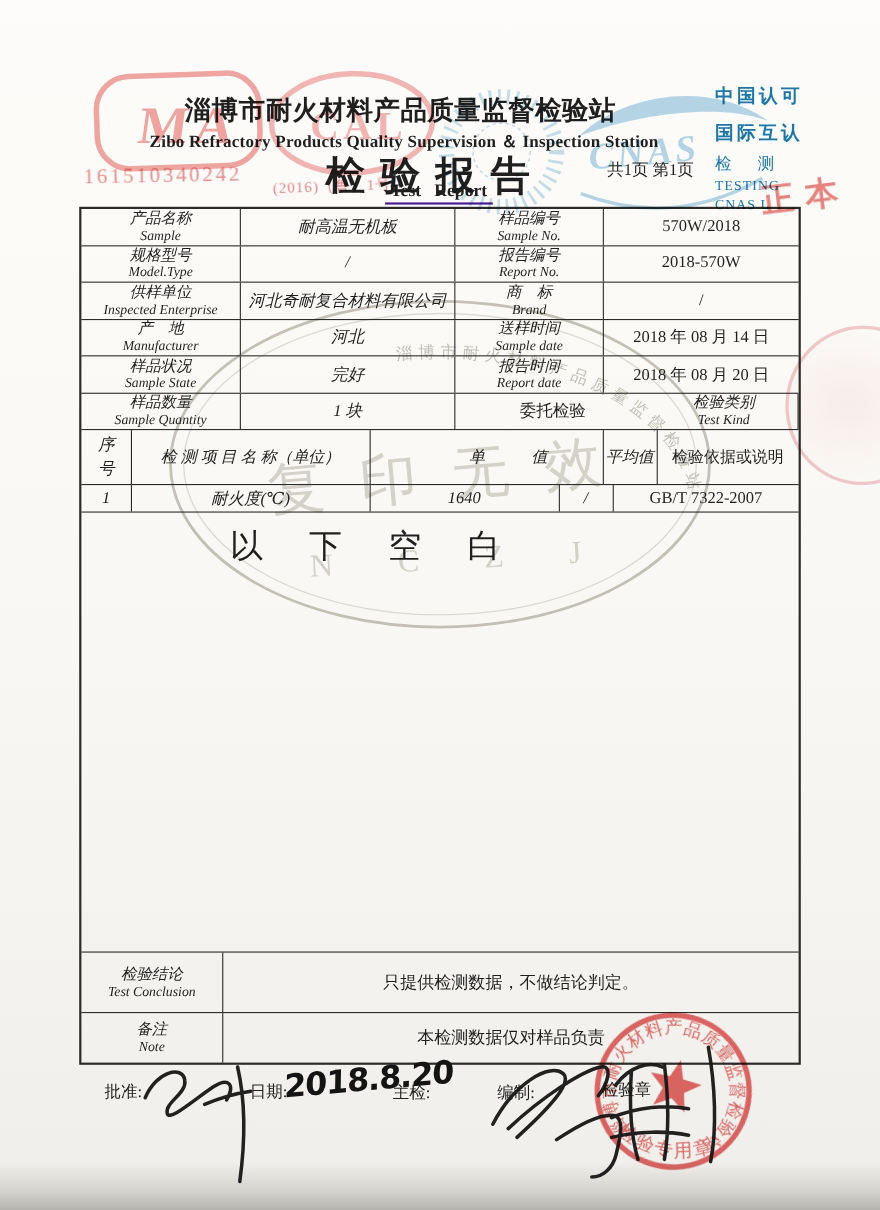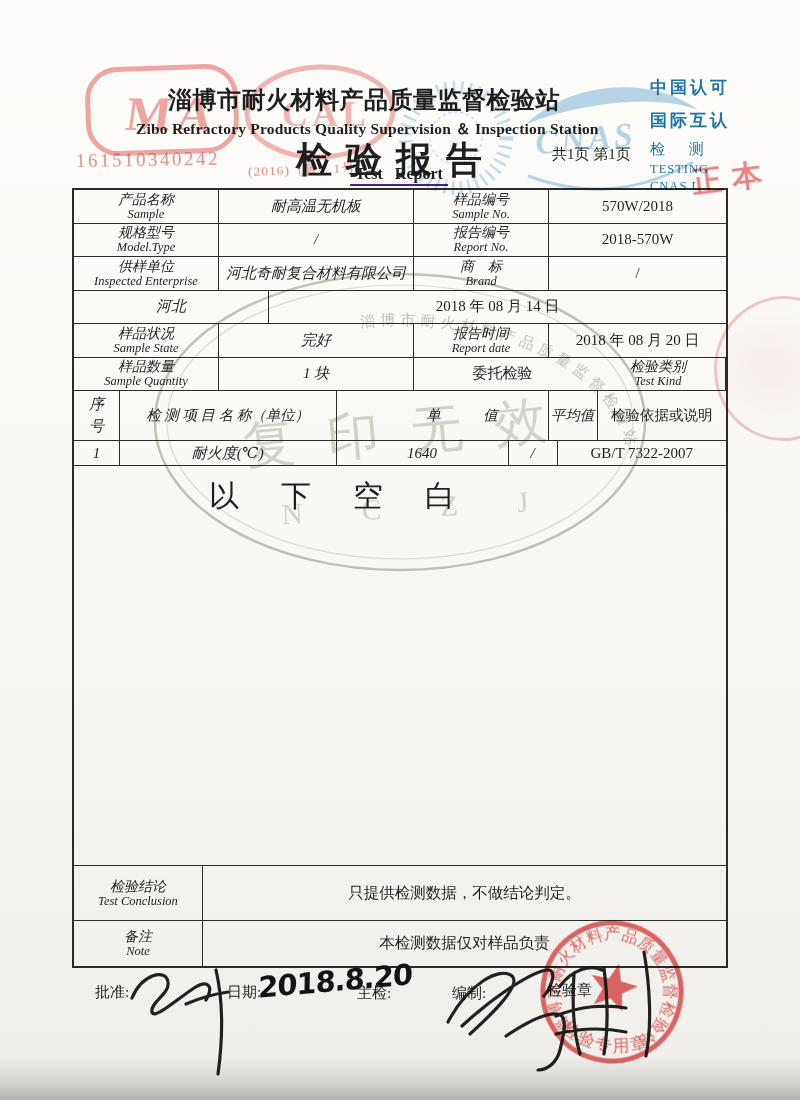--- a/index.html
+++ b/index.html
@@ -174,21 +174,29 @@
     </div>
     <div class="cell w-val br val">河北奇耐复合材料有限公司</div>
     <div class="cell w-label2 br">
       <div class="cn">商　标</div>
       <div class="en">Brand</div>
     </div>
     <div class="cell w-val2 val">/</div>
   </div>
 
   <div class="irow bb">
+    <div class="cell w-label br">
+      <div class="cn">产　地</div>
+      <div class="en">Manufacturer</div>
+    </div>
     <div class="cell w-val br val">河北</div>
+    <div class="cell w-label2 br">
+      <div class="cn">送样时间</div>
+      <div class="en">Sample date</div>
+    </div>
     <div class="cell w-val2 val">2018 年 08 月 14 日</div>
   </div>
 
   <div class="irow bb">
     <div class="cell w-label br">
       <div class="cn">样品状况</div>
       <div class="en">Sample State</div>
     </div>
     <div class="cell w-val br val">完好</div>
     <div class="cell w-label2 br">

